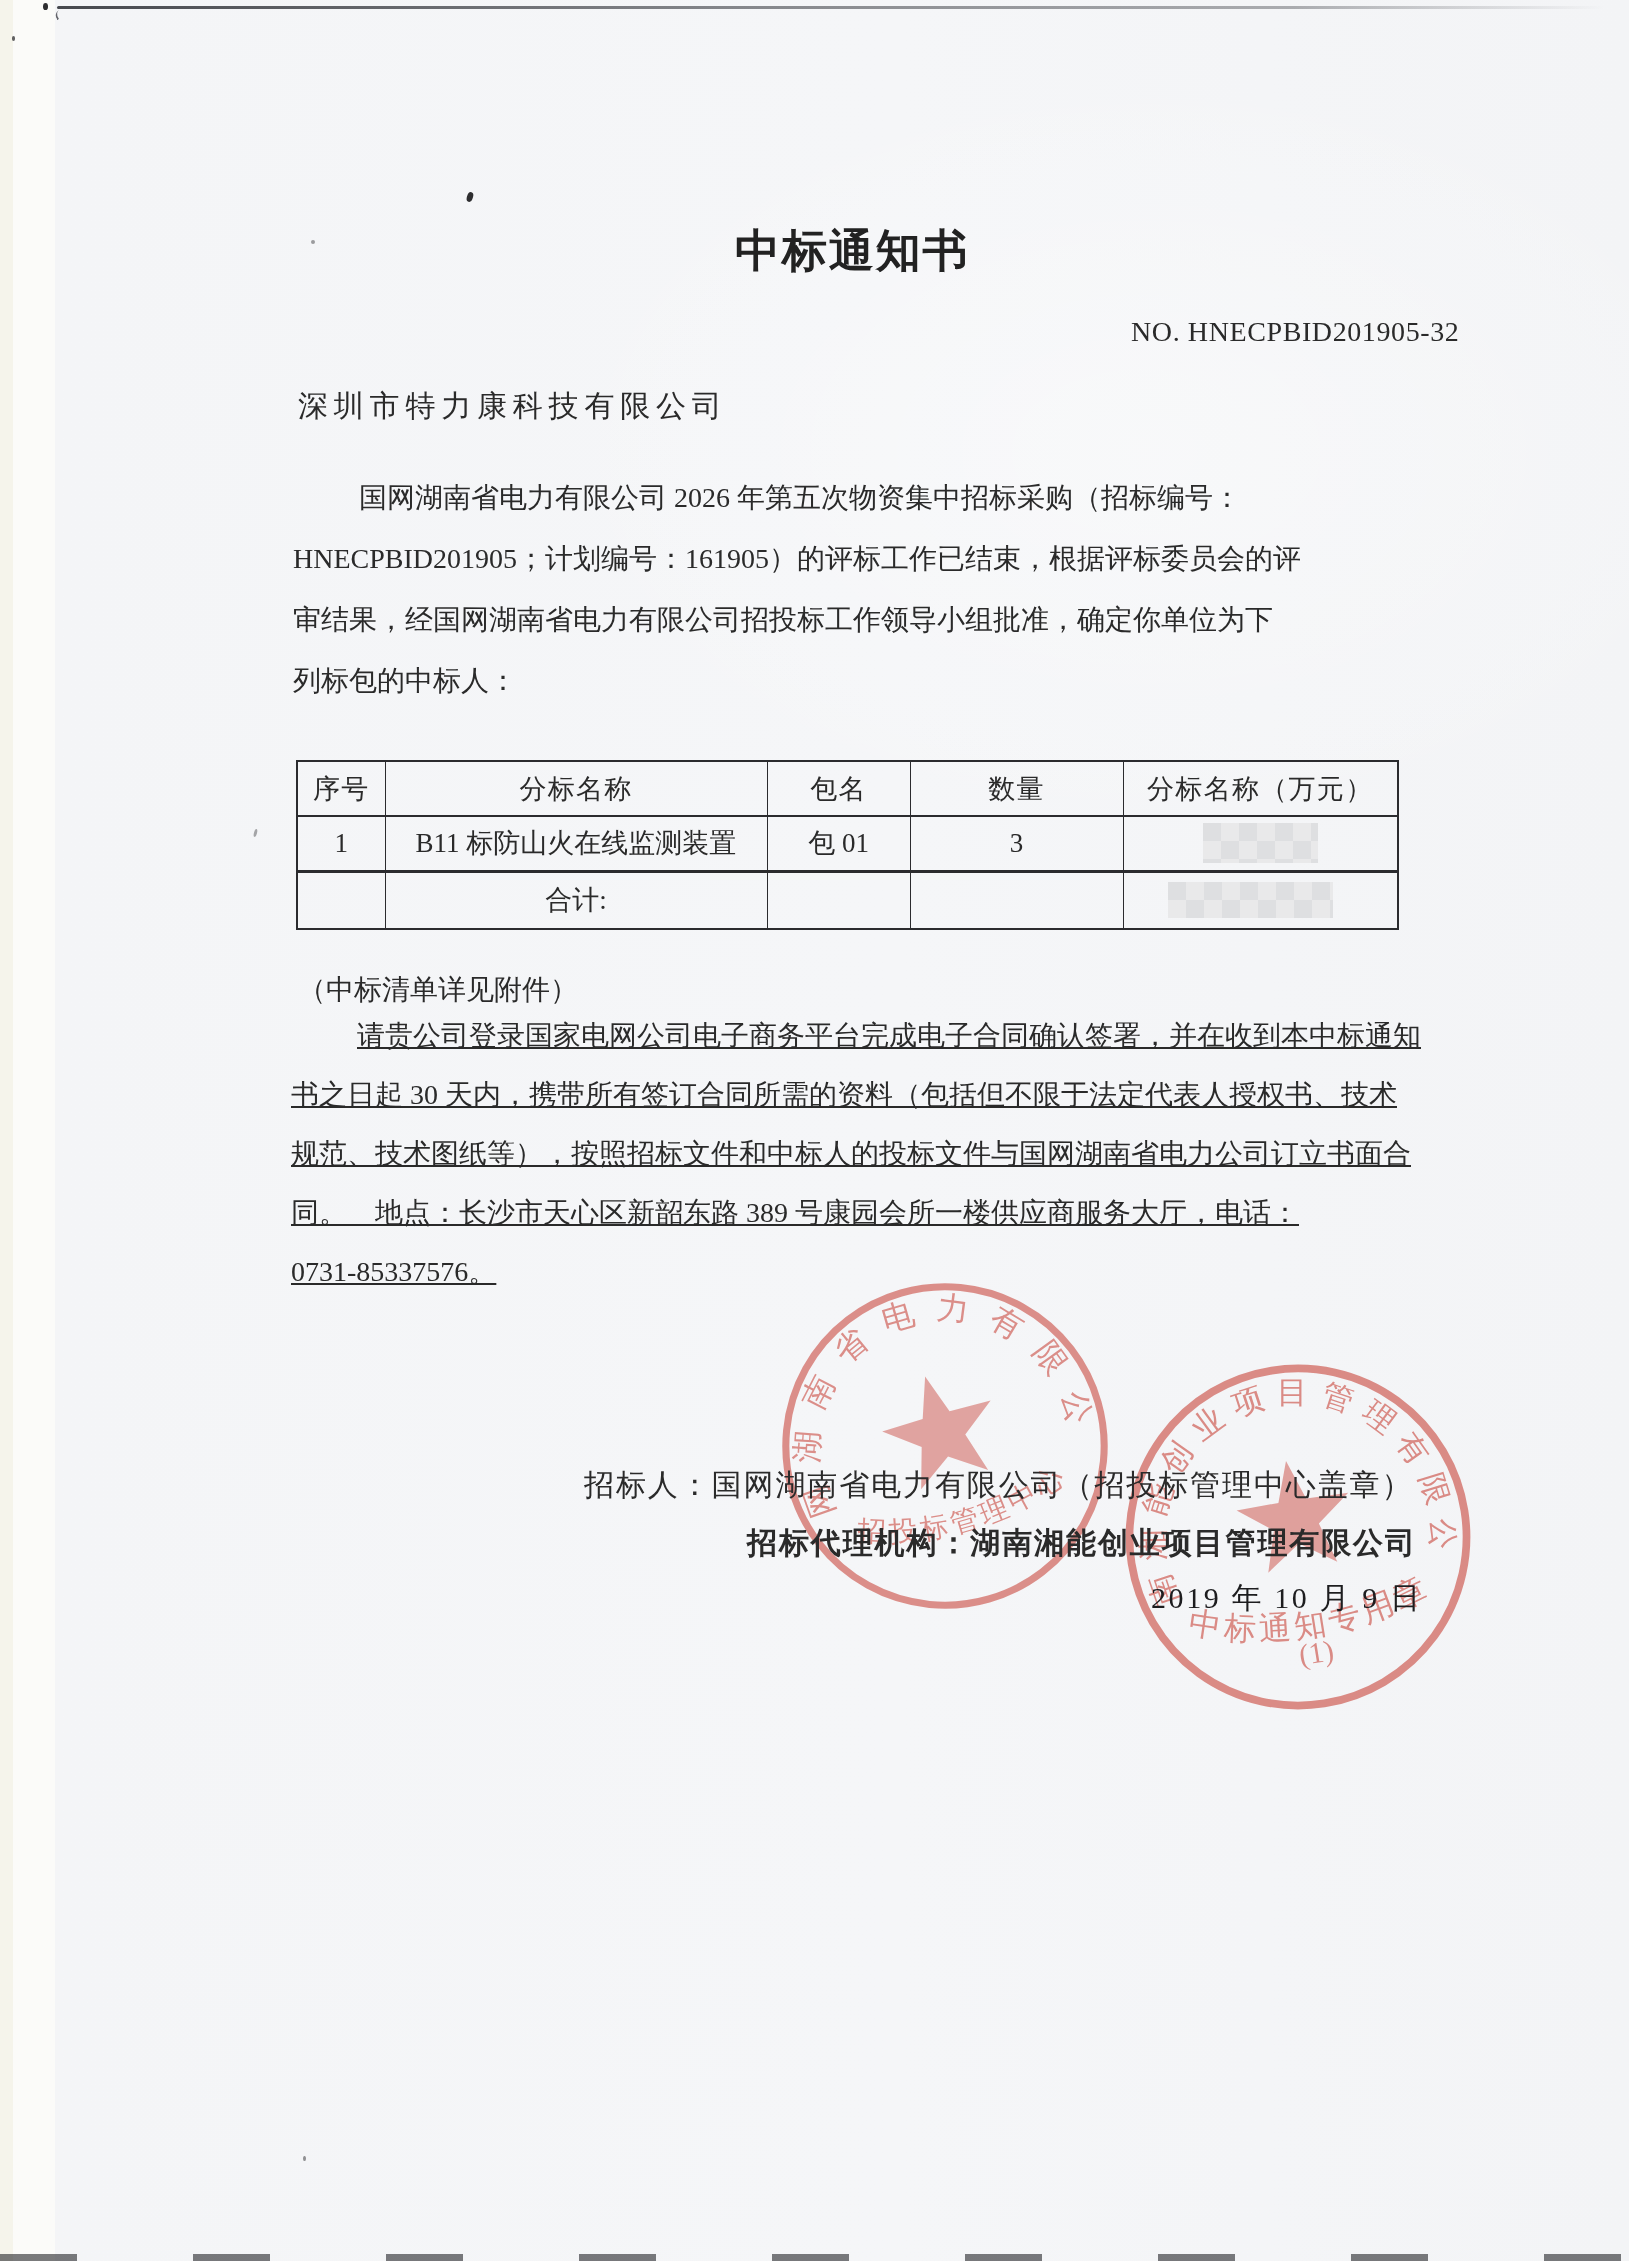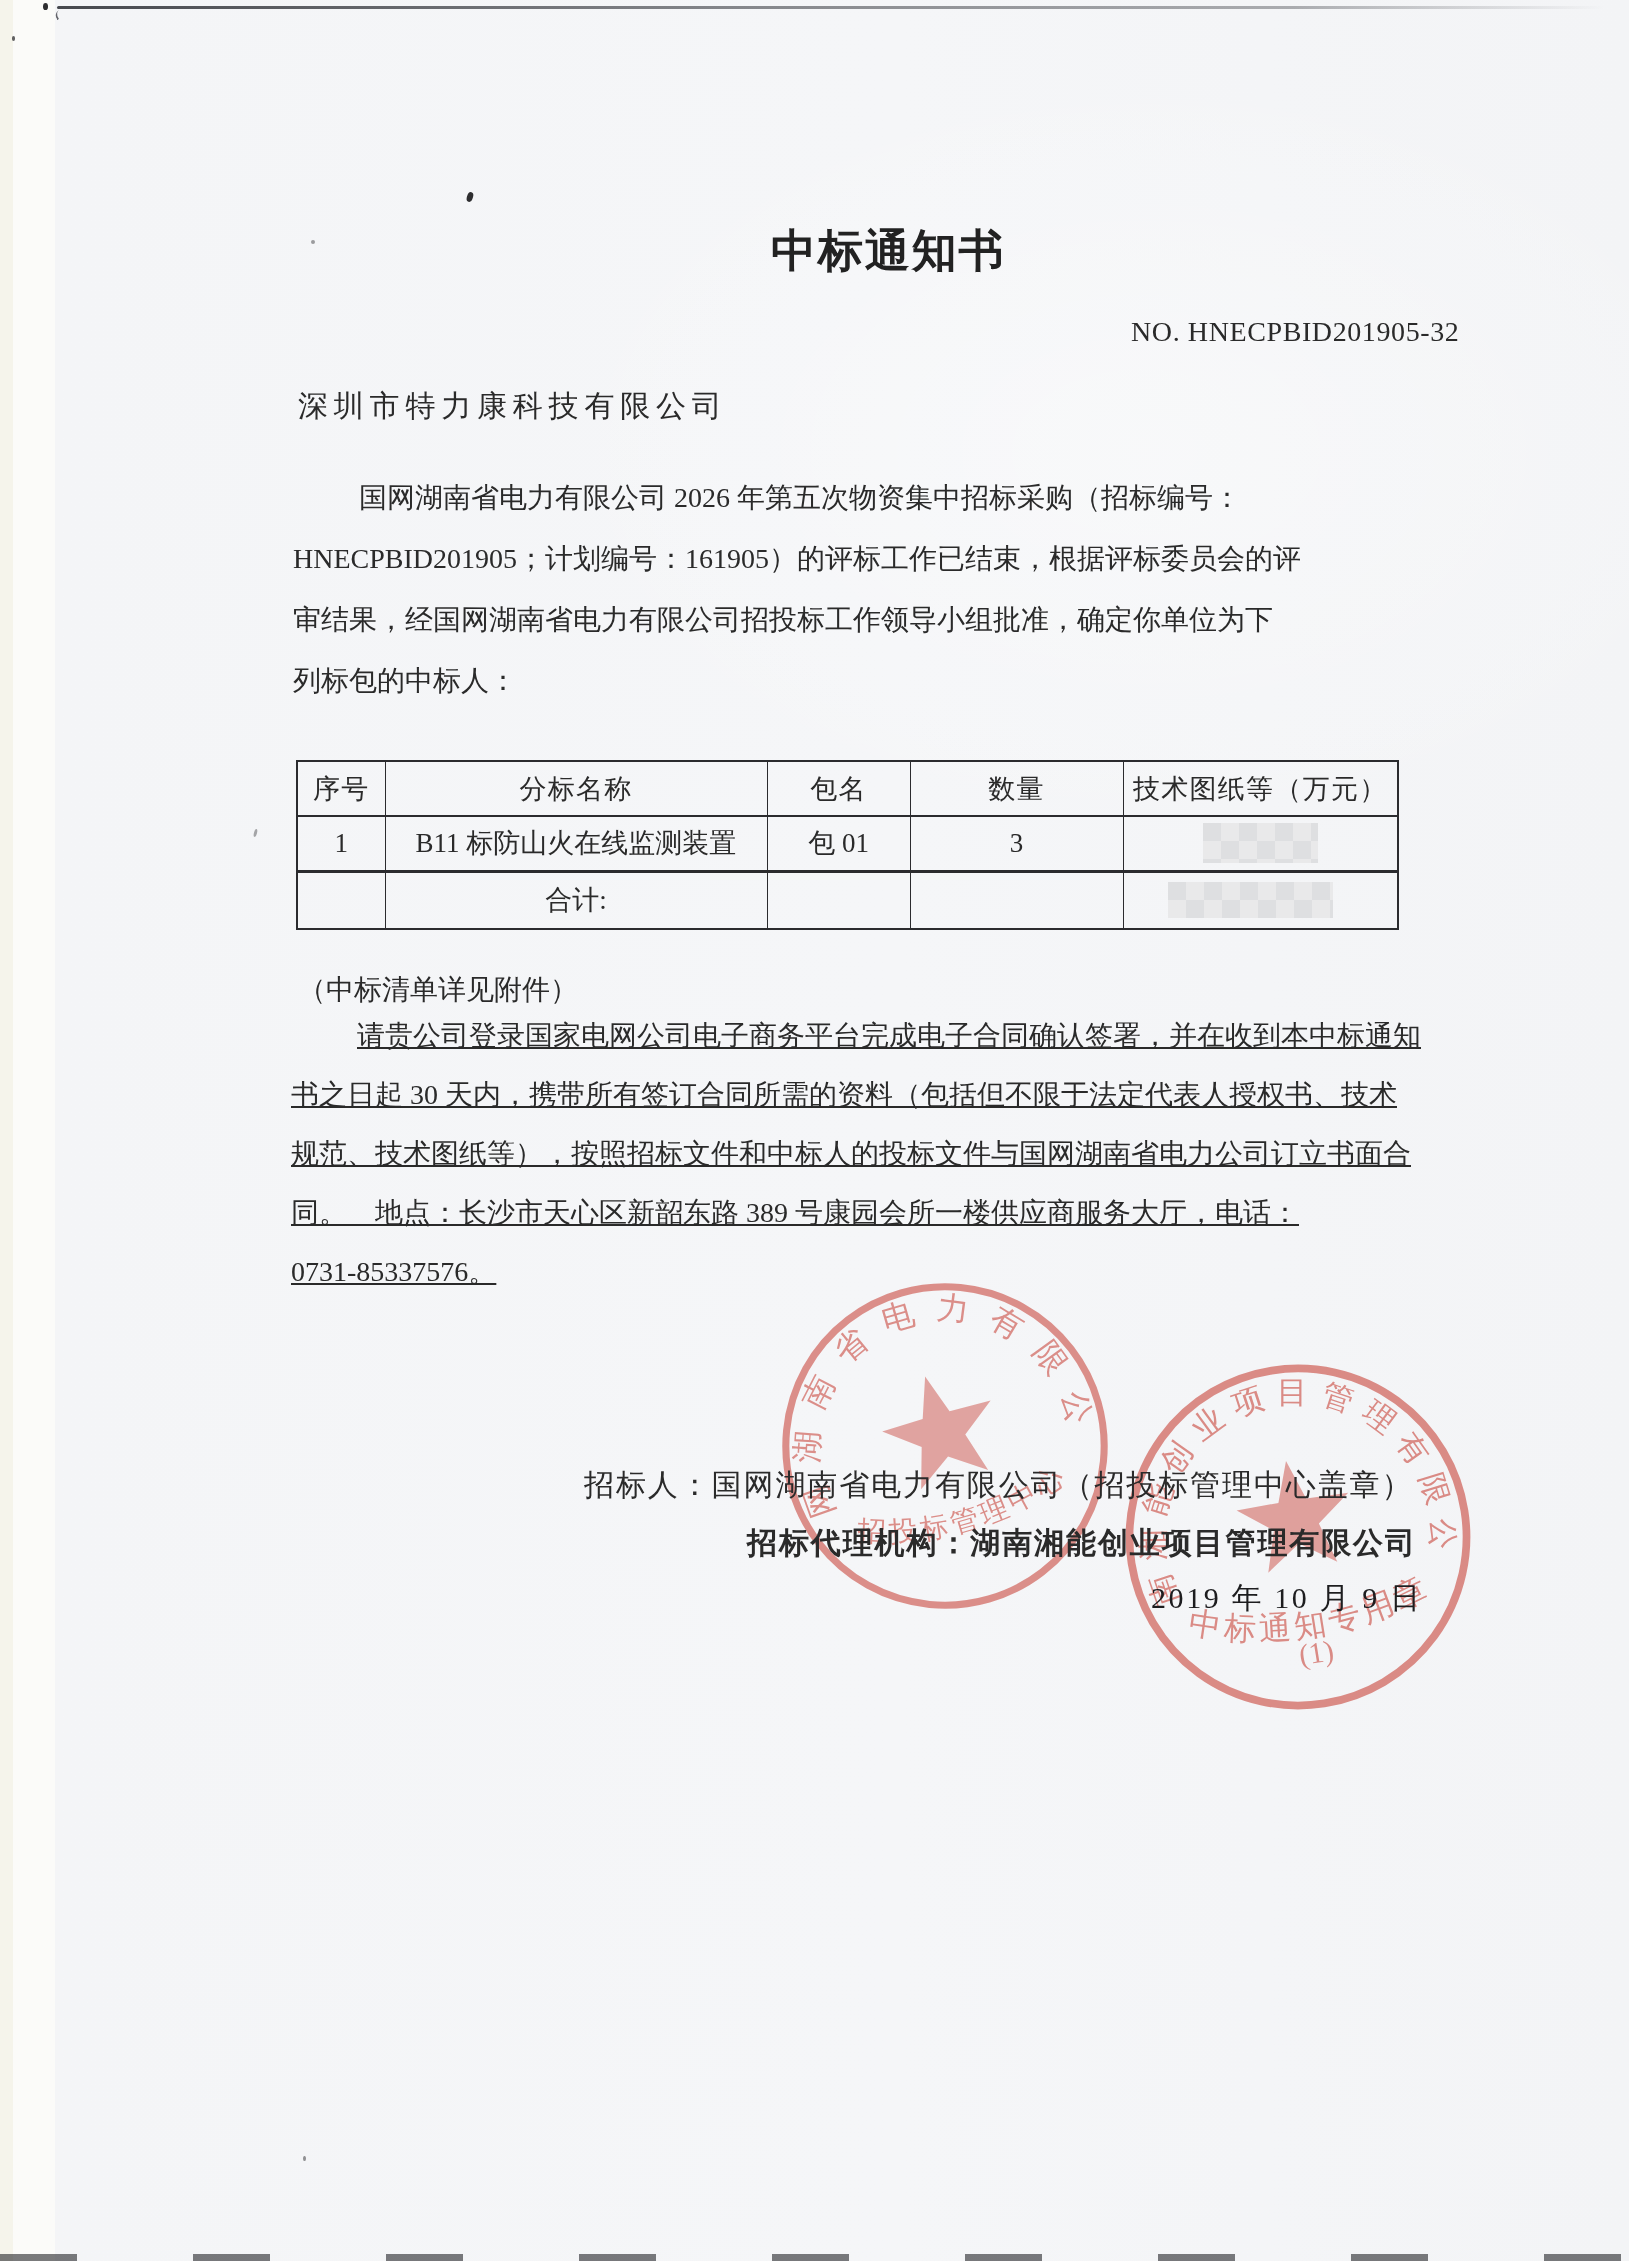--- a/index.html
+++ b/index.html
@@ -26,21 +26,21 @@
   .speck.s1{left:43px;top:2.6px;width:5.2px;height:7px;}
   .speck.s2{left:11.6px;top:36px;width:3.9px;height:5.2px;opacity:.75;}
   .speck.s3{left:467px;top:192px;width:5.8px;height:9.7px;transform:rotate(18deg);}
   .speck.s4{left:311px;top:240px;width:3.9px;height:3.9px;opacity:.45;}
   .speck.s5{left:254px;top:829px;width:3.2px;height:7.7px;opacity:.4;transform:rotate(14deg);}
   .speck.s6{left:303px;top:2156px;width:2.6px;height:5.2px;opacity:.5;}
   .bottom-scan-dashes{left:0;top:2254px;width:1630px;height:7px;z-index:5;
     background:repeating-linear-gradient(90deg, rgba(35,36,40,.8) 0 77px, rgba(35,36,40,0) 77px 193px);
     opacity:.75;}
   
-  .title{left:735px;top:221px;font-size:45px;font-weight:600;letter-spacing:1.9px;color:#222;z-index:2;margin-left:36px;}
+  .title{left:735px;top:221px;font-size:45px;font-weight:600;letter-spacing:1.9px;color:#222;z-index:2;}
   .doc-no{left:1131px;top:316px;font-size:28px;letter-spacing:0.6px;z-index:2;}
   .recipient{left:298px;top:386px;font-size:30px;letter-spacing:5.8px;z-index:2;}
   .para{z-index:2;font-size:28px;}
   .para .line{white-space:pre;}
   .para1{left:293px;top:467px;width:1109px;}
   .para1 .line{height:61px;line-height:61px;}
   .para2{left:291px;top:1006px;width:1109px;text-decoration:underline;}
   .para2 .line{height:59px;line-height:59px;}
   .indent{padding-left:66px;}
   .attach-note{left:298px;top:971px;font-size:28px;z-index:2;}
@@ -101,21 +101,21 @@
         <col style="width:143px">
       <col style="width:213px">
         <col style="width:275px">
     </colgroup>
     <tbody>
         <tr class="hdr">
       <th>序号</th>
       <th>分标名称</th>
       <th>包名</th>
       <th>数量</th>
-      <th>技术图纸等（万元）</th>
+      <th>分标名称（万元）</th>
     </tr>
     <tr class="r1">
       <td>1</td>
       <td>B11 标防山火在线监测装置</td>
       <td>包 01</td>
       <td>3</td>
       <td>
         <div class="redact r1a"></div>
       </td>
     </tr>

